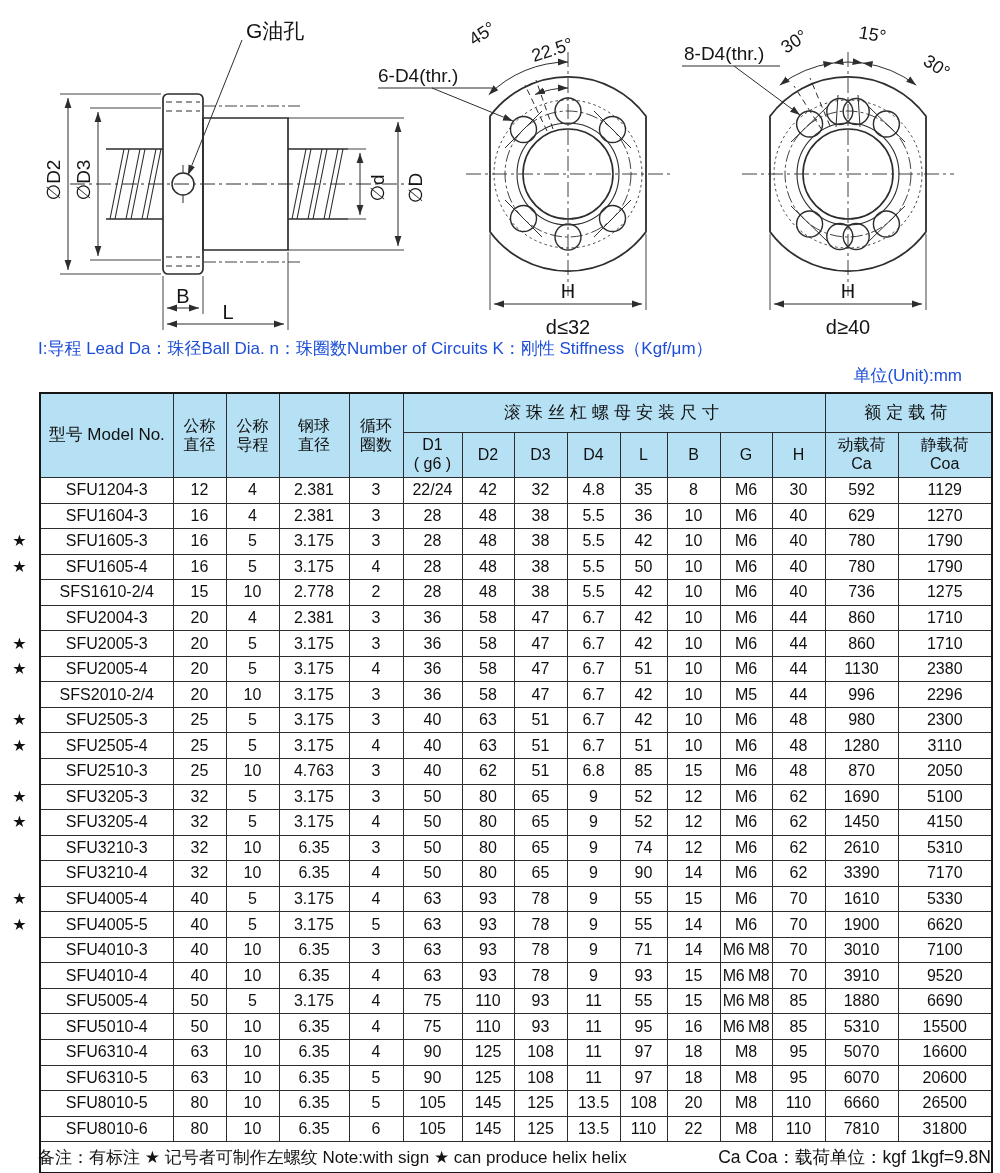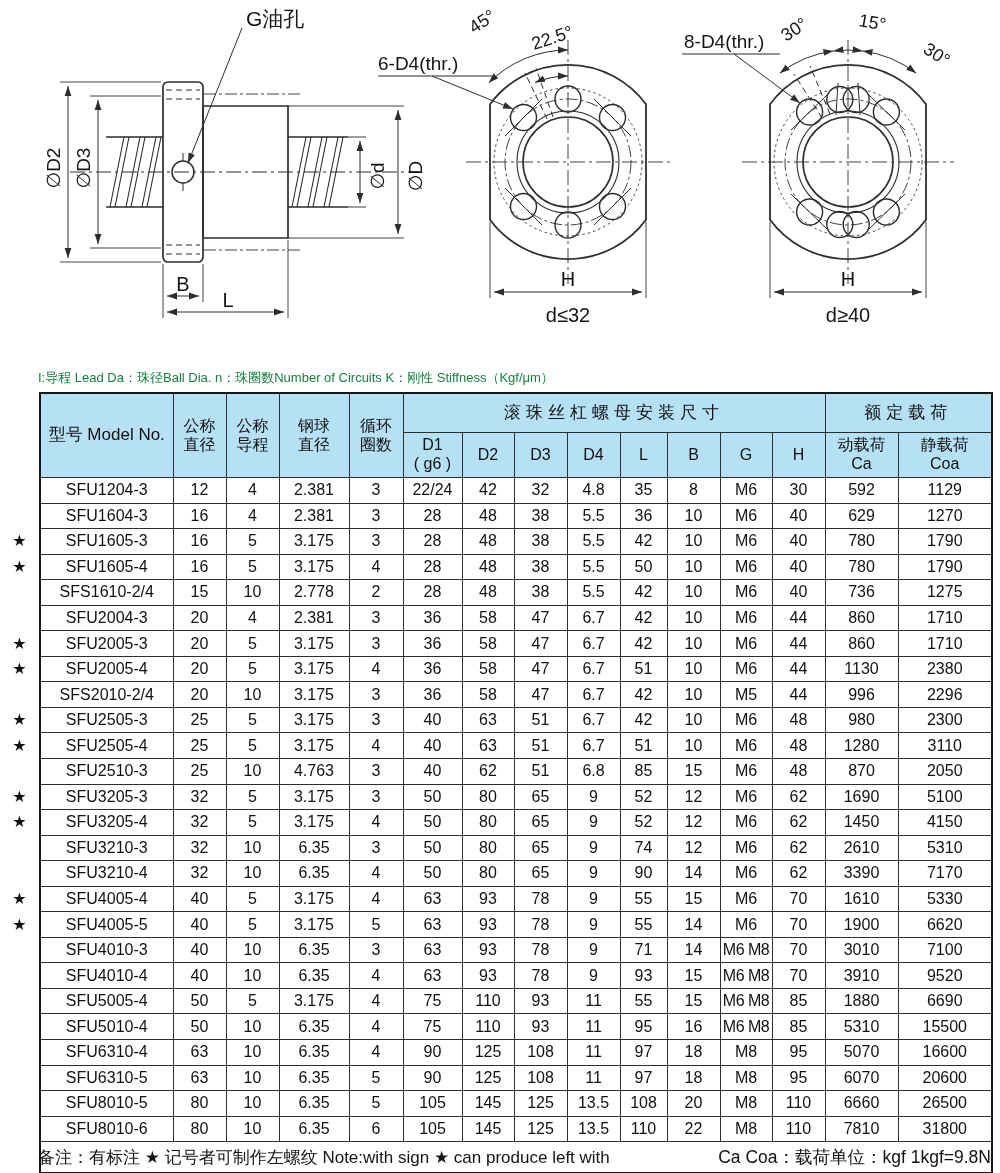--- a/index.html
+++ b/index.html
@@ -1,23 +1,23 @@
 <!DOCTYPE html>
 <html><head>
 <meta charset="utf-8">
 <style>
   html,body{margin:0;padding:0;background:#fff;}
   .sheet{position:relative;width:1000px;height:1173px;background:#ffffff;
          font-family:"Liberation Sans","DejaVu Sans",sans-serif;color:#111;overflow:hidden;}
-  .drawings{position:absolute;left:0;top:0;width:1000px;height:334px;}
+  .drawings{position:absolute;left:0;top:12px;width:1000px;height:334px;}
   .drawings svg{position:absolute;top:0;}
   svg text{font-family:"Liberation Sans","DejaVu Sans",sans-serif;fill:#151515;}
   svg path,svg line,svg rect,svg circle,svg polyline{vector-effect:non-scaling-stroke;}
 
-  .legend{position:absolute;left:38px;top:336px;width:924px;font-size:13px;line-height:1.58;color:#15803d;margin-top:32px;}
+  .legend{position:absolute;left:38px;top:336px;width:924px;font-size:17px;line-height:1.58;color:#1d4ed8;}
   .legend .unit{position:absolute;right:0;top:27px;}
 
   .tbl-wrap{position:absolute;left:0;top:392px;width:992px;}
   table{border-collapse:collapse;table-layout:fixed;width:992px;}
   th,td{border:1.4px solid #2d2d2d;text-align:center;vertical-align:middle;padding:0;
         font-weight:400;overflow:hidden;}
   th{background:#b6e1f4;white-space:pre-line;font-size:16px;line-height:1.18;font-weight:400;}
   th.h1{height:38px;}
   th.h2{height:44px;}
   th.grp{font-size:17px;letter-spacing:5px;margin-left:32px;}
@@ -699,15 +699,15 @@
         </tbody>
       <tfoot>
         <tr>
           <td class="star-cell"></td>
           <td class="footer-cell b-left b-right b-bottom" colspan="15">Ca   Coa：载荷单位：kgf     1kgf=9.8N</td>
         </tr>
       </tfoot>
     </table>
   </div>
 
-  <div class="note">备注：有标注 ★ 记号者可制作左螺纹   Note:with sign ★ can produce left with</div>
+  <div class="note">备注：有标注 ★ 记号者可制作左螺纹   Note:with sign ★ can produce helix helix</div>
 
 </div>
 
 </body></html>

